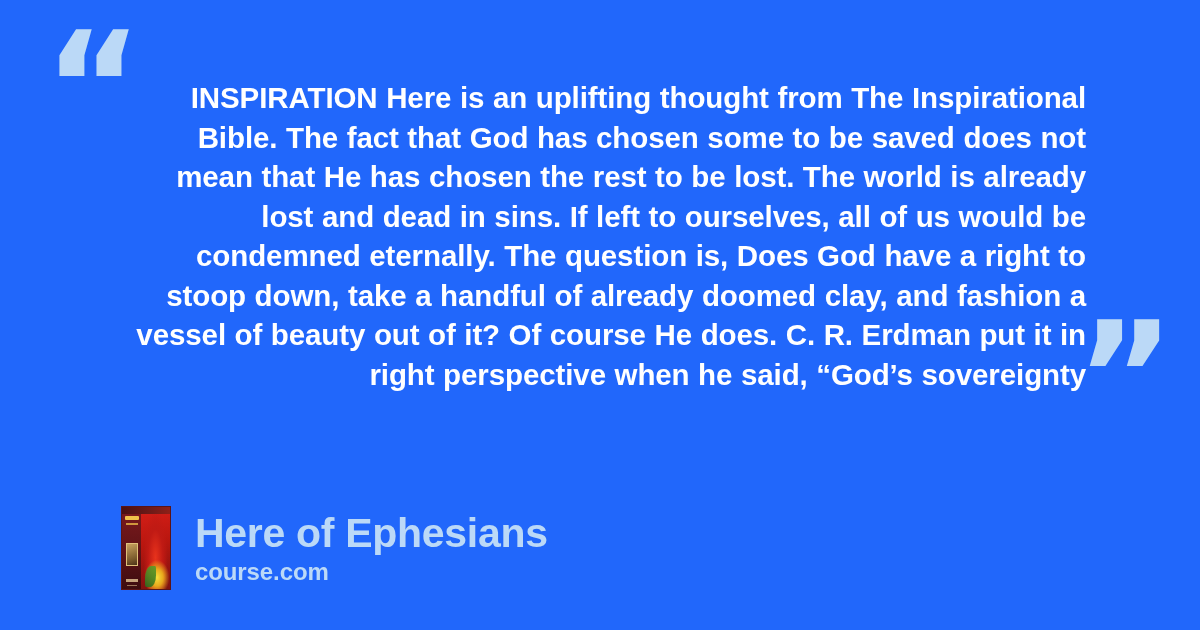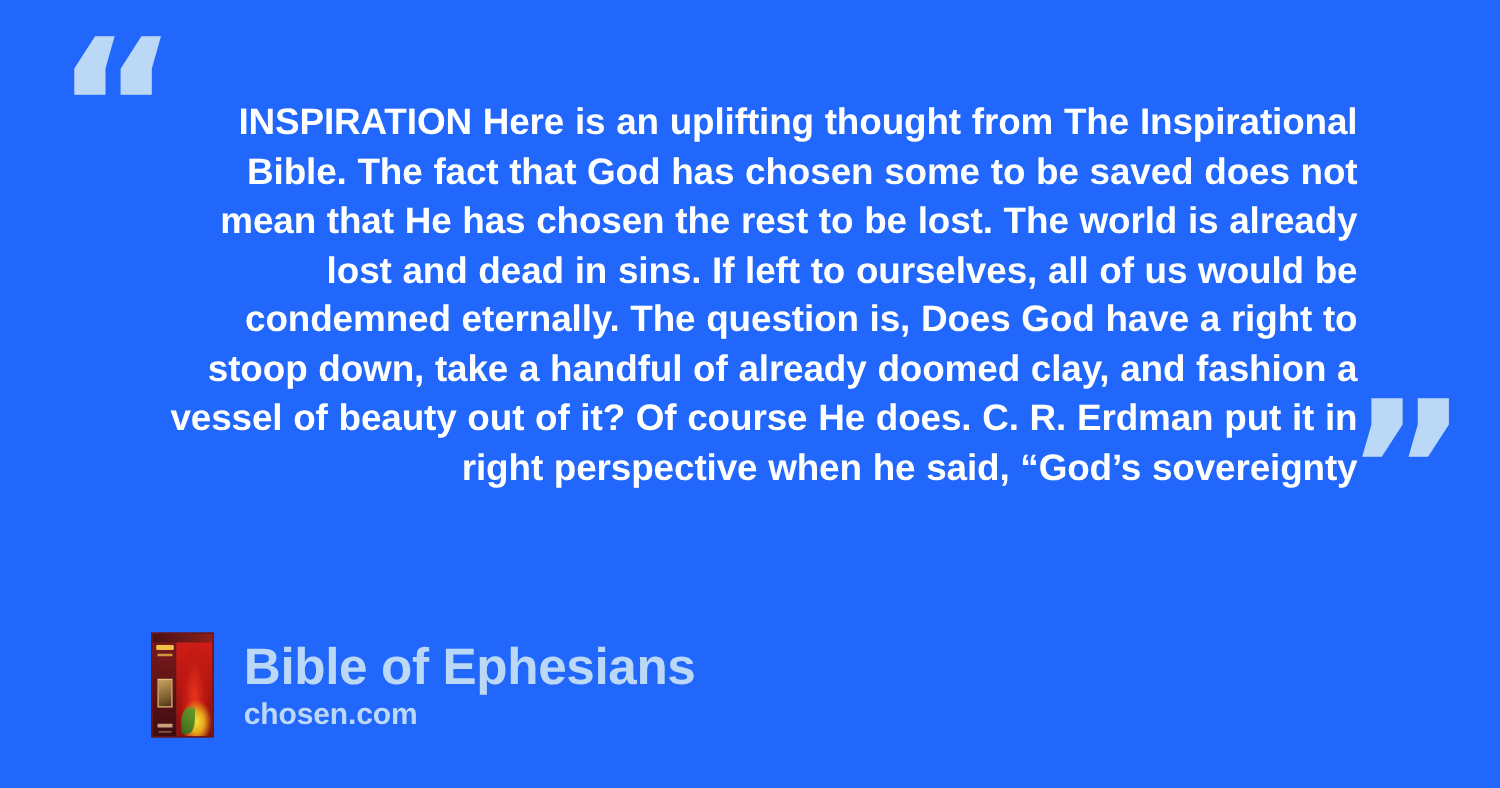--- a/index.html
+++ b/index.html
@@ -188,18 +188,18 @@
       <div class="art"></div>
       <div class="art-leaf"></div>
       <div class="spine"></div>
       <div class="spine-title"></div>
       <div class="spine-photo"></div>
       <div class="spine-foot"></div>
       <div class="top-band"></div>
     </div>
 
     <div id="brand-text">
-      <div id="brand-title">Bible of Ephesians</div>
-      <div id="brand-site">chosen.com</div>
+      <div id="brand-title">Here of Ephesians</div>
+      <div id="brand-site">course.com</div>
     </div>
 
   </div>
 </div>
 
 </body></html>

